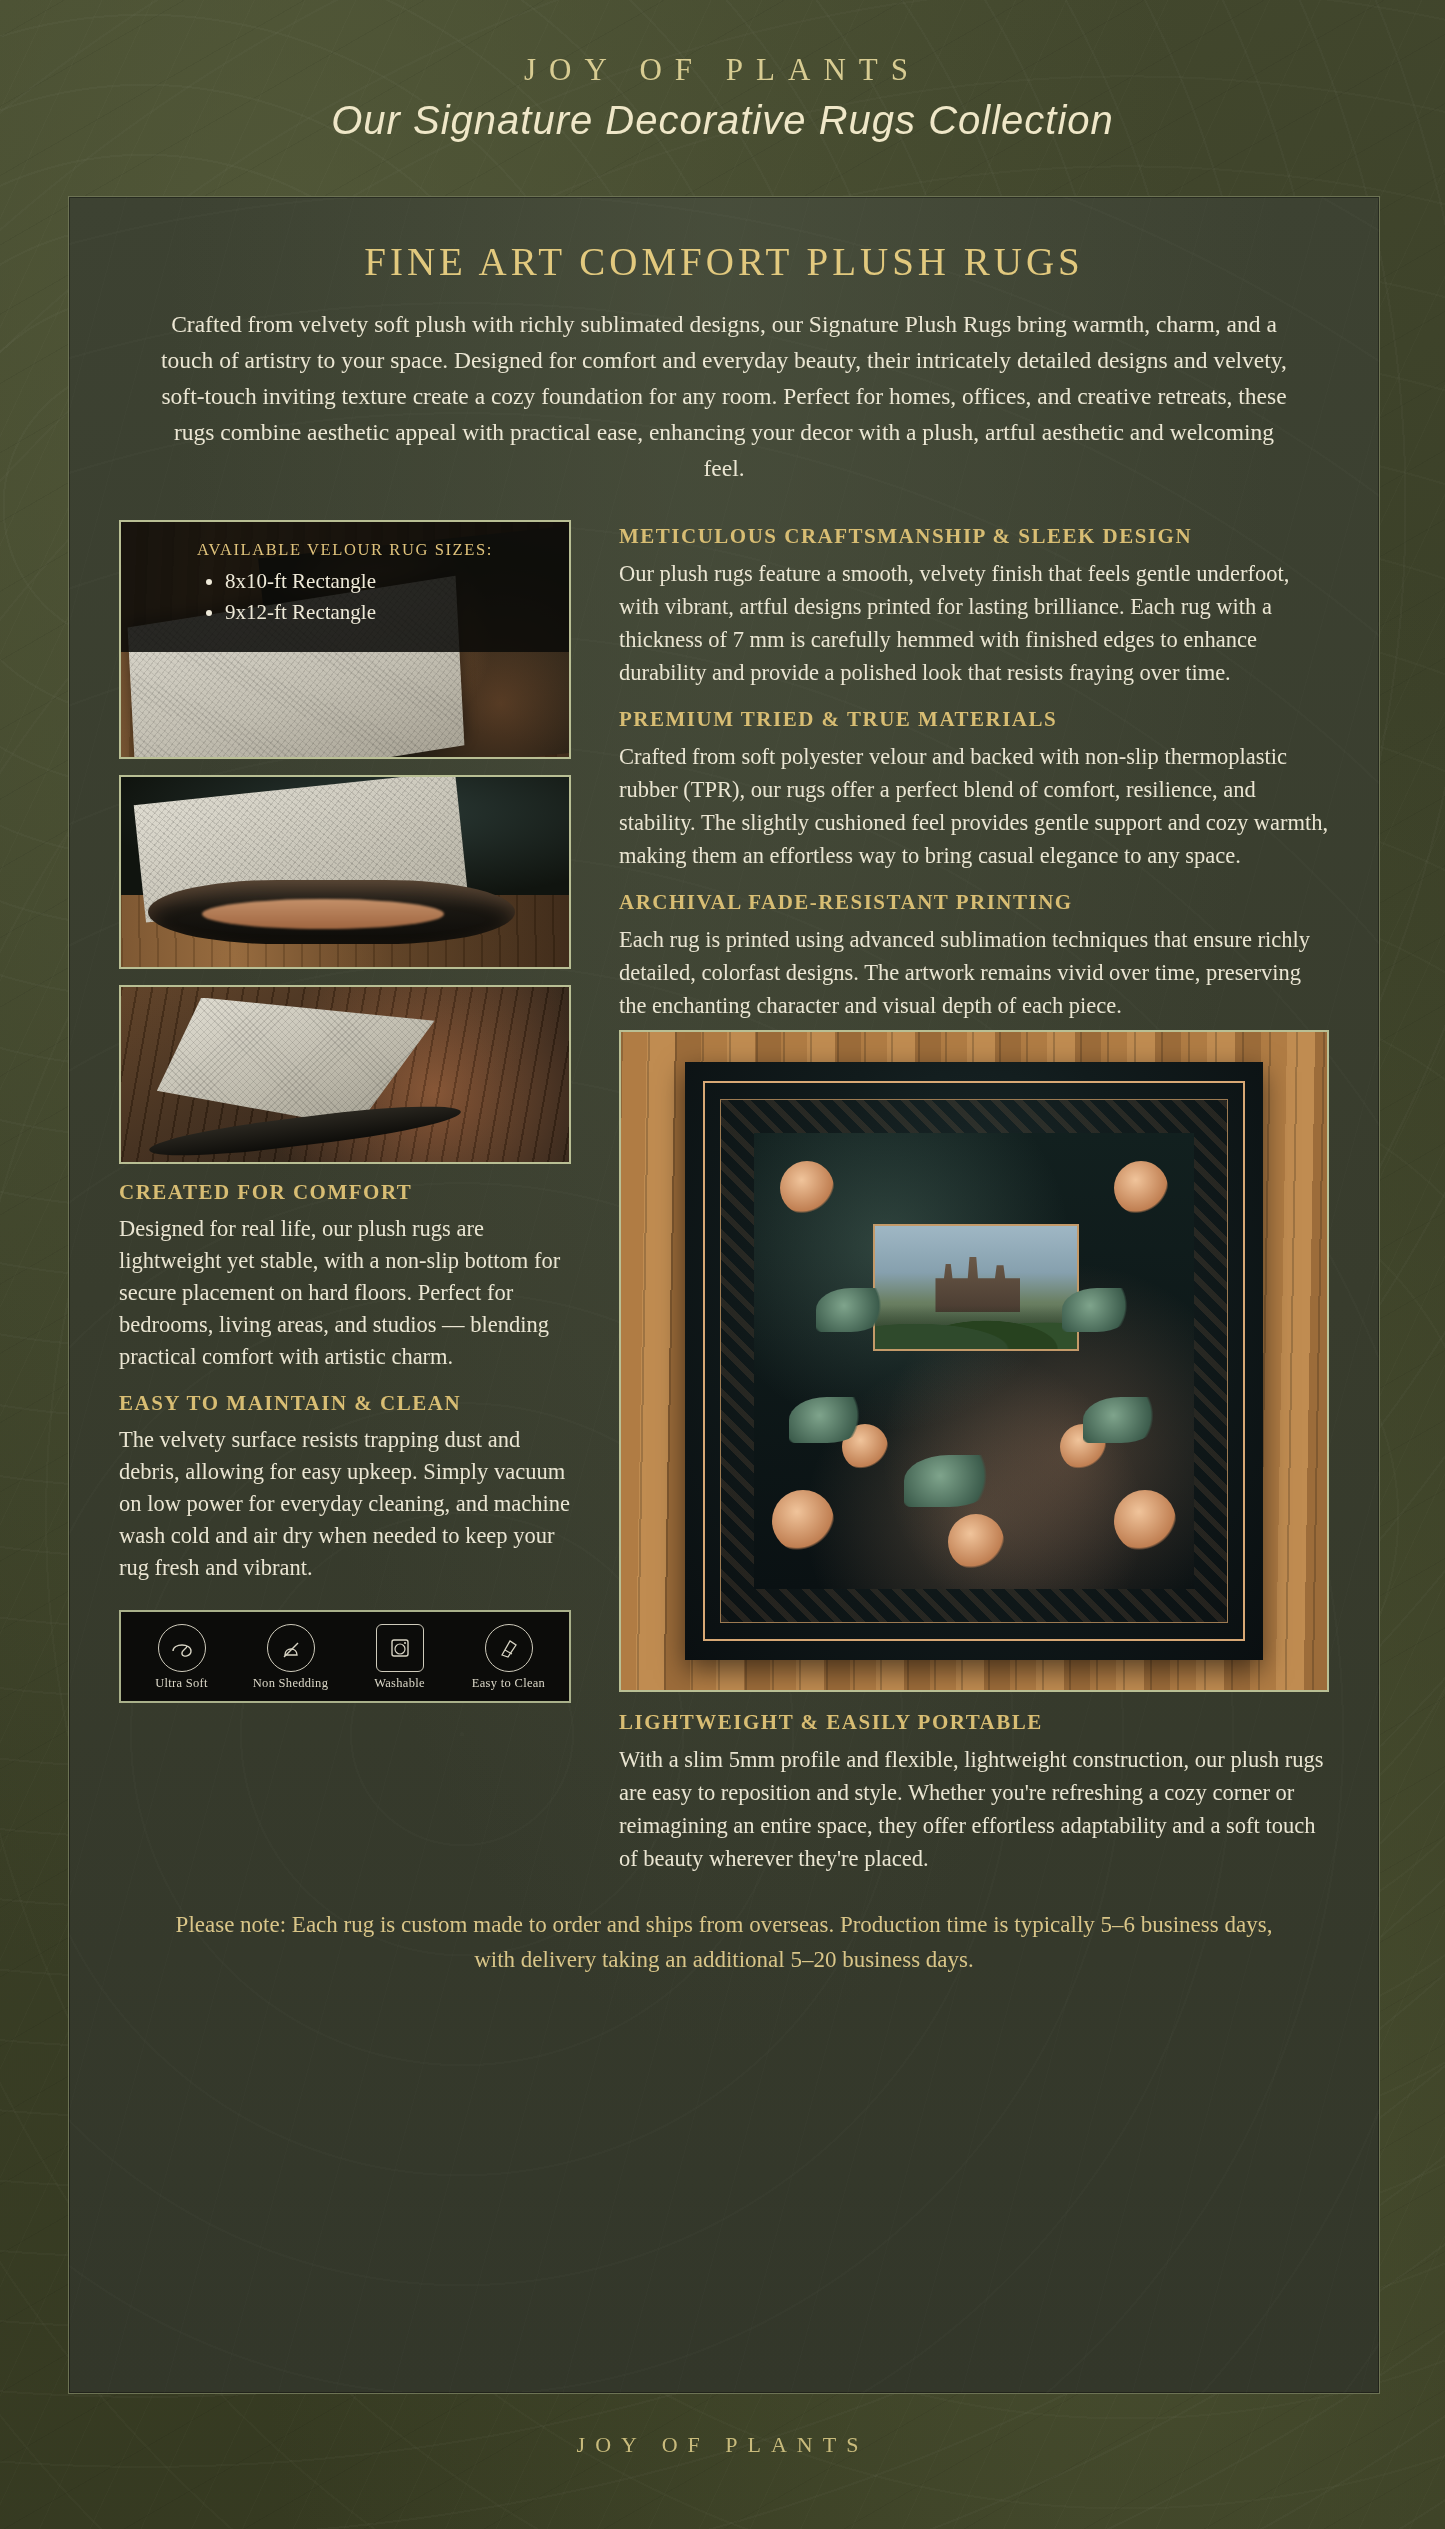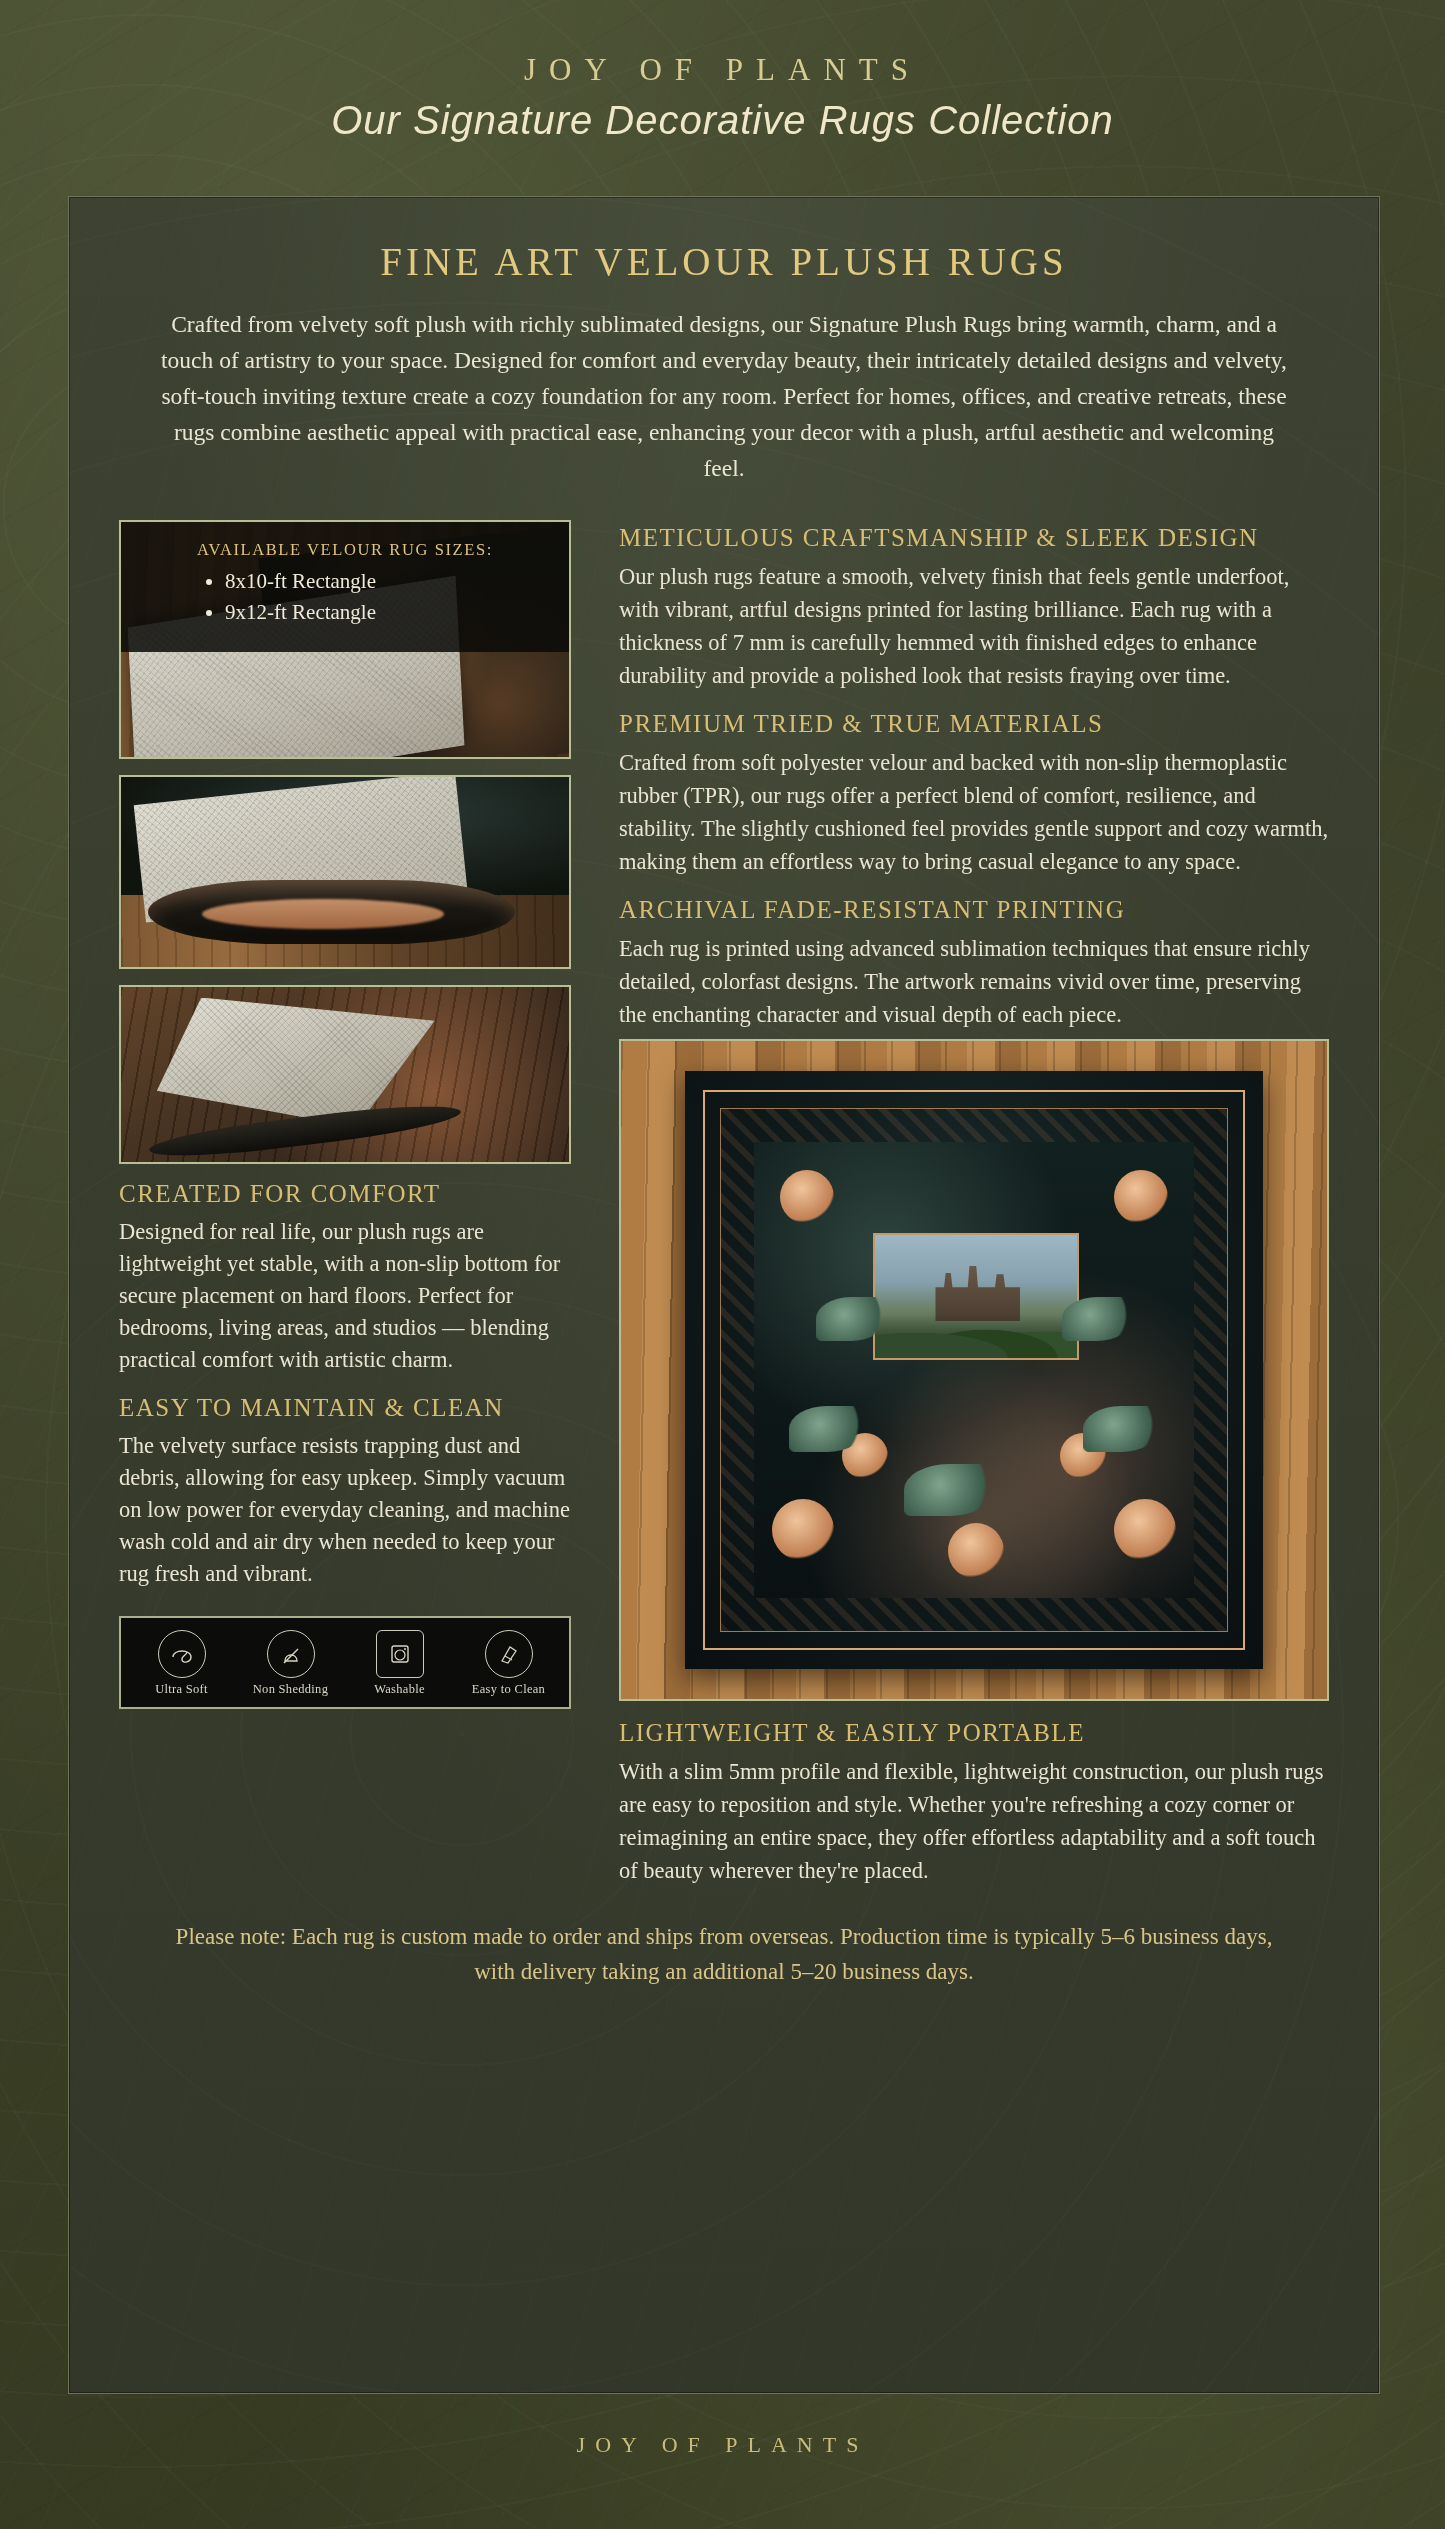--- a/index.html
+++ b/index.html
@@ -263,23 +263,23 @@
   .ph3-edge{
     position:absolute; left:6%; bottom:10%; width:70%; height:16%;
     border-radius: 50%/60%;
     background: linear-gradient(180deg,#2a2720,#0e0d0a);
     transform: rotate(-7deg);
   }
 
   
   h2.sec {
     color: #d8bd73;
-    font-size: 25px;
+    font-size: 21px;
     letter-spacing: 1.5px;
-    font-weight: normal;
+    font-weight: bold;
     margin: 18px 0 8px 0;
   }
   .col-left h2.sec:first-of-type { margin-top: 12px; }
   p.body {
     margin: 0 0 6px 0;
     font-size: 22.5px;
     line-height: 32px;
     color: #eae5d2;
   }
   .col-right p.body { font-size: 22.5px; line-height: 33px; }
@@ -395,21 +395,21 @@
 <div class="page-bg"></div>
 
 <div class="brand-head">
   <div class="brand-title">JOY OF PLANTS</div>
   <div class="brand-sub">Our Signature Decorative Rugs Collection</div>
 </div>
 
 <div class="card">
   <div class="card-inner">
 
-    <h1 class="product-title">FINE ART VELOUR PLUSH RUGS</h1>
+    <h1 class="product-title">FINE ART COMFORT PLUSH RUGS</h1>
 
     <p class="intro">Crafted from velvety soft plush with richly sublimated designs, our Signature Plush Rugs bring warmth, charm, and a touch of artistry to your space. Designed for comfort and everyday beauty, their intricately detailed designs and velvety, soft-touch inviting texture create a cozy foundation for any room. Perfect for homes, offices, and creative retreats, these rugs combine aesthetic appeal with practical ease, enhancing your decor with a plush, artful aesthetic and welcoming feel.</p>
 
     <div class="cols">
 
       <div class="col-left">
 
         <div class="photo photo-sizes">
           <div class="ph-wood"></div>
           <div class="ph-rugcorner"></div>

